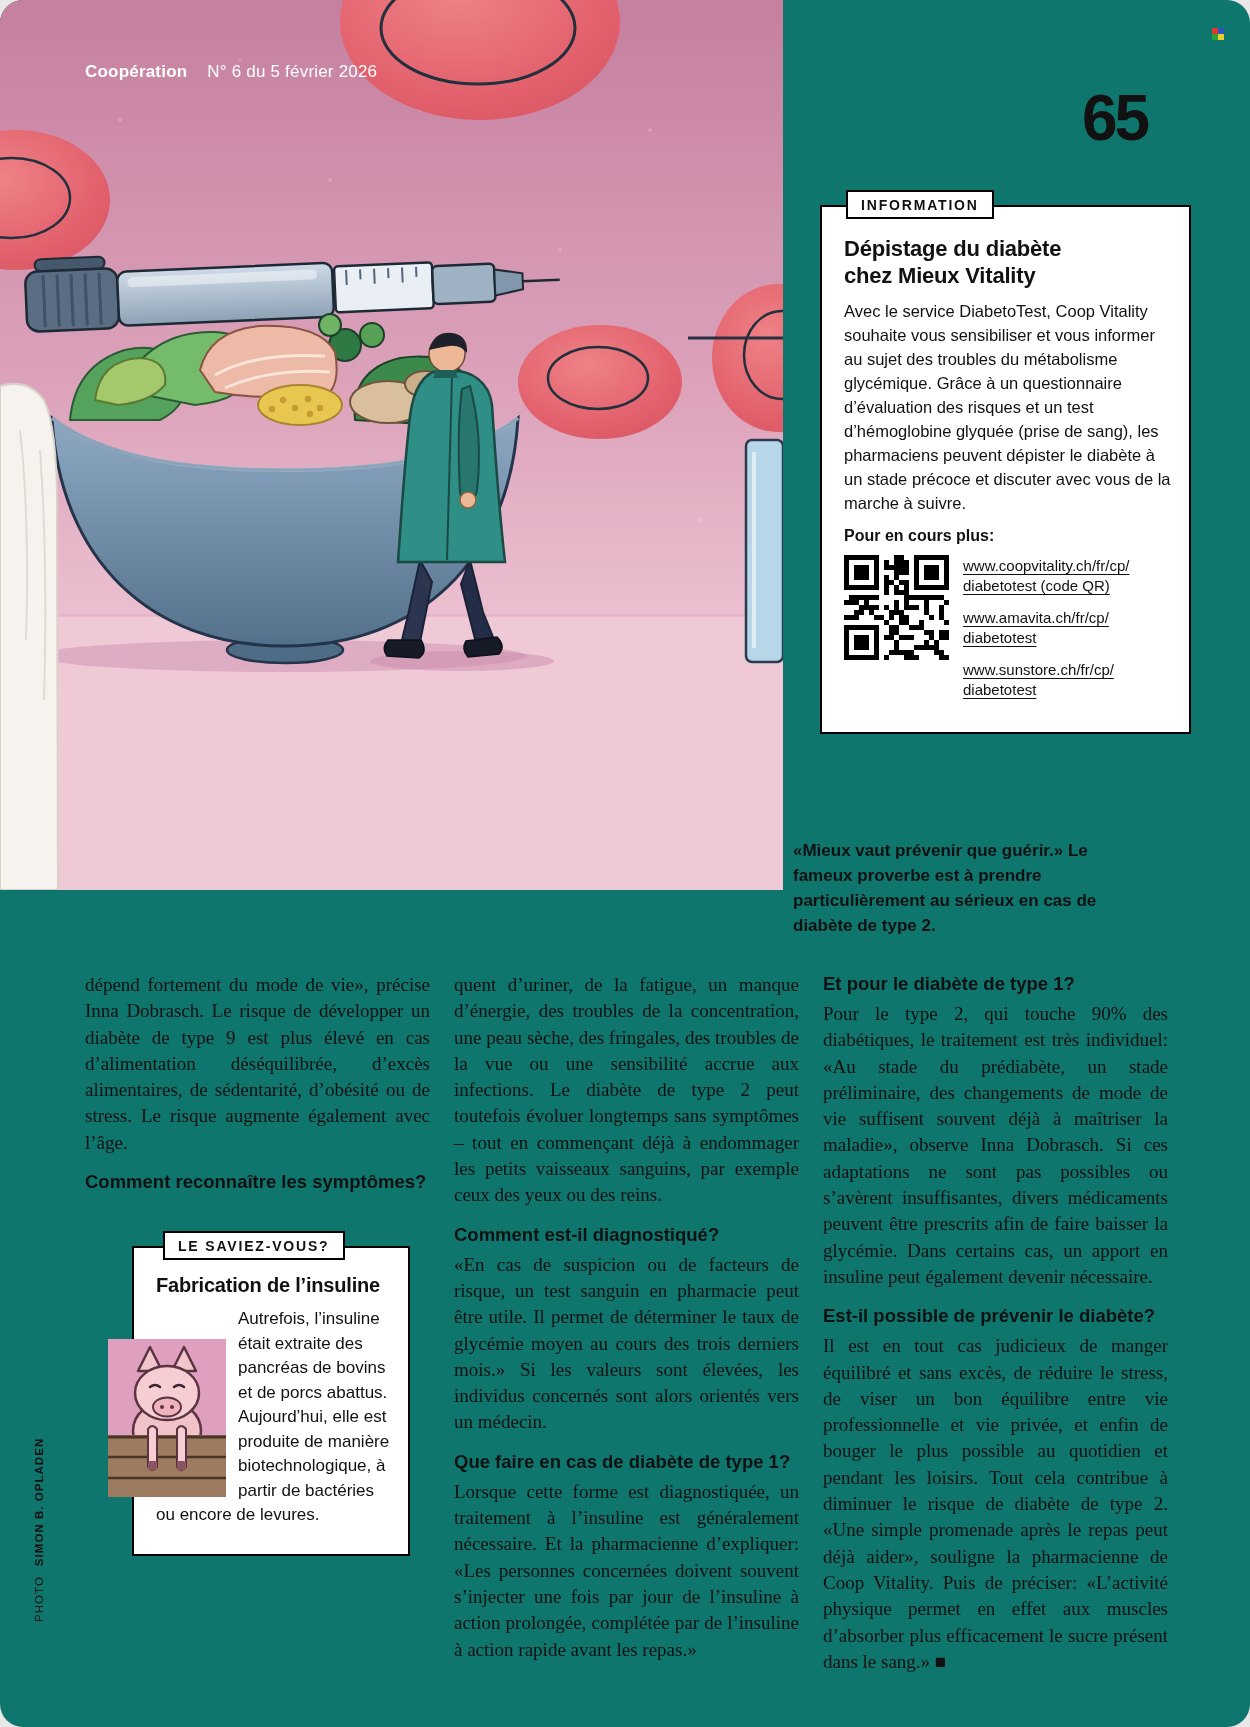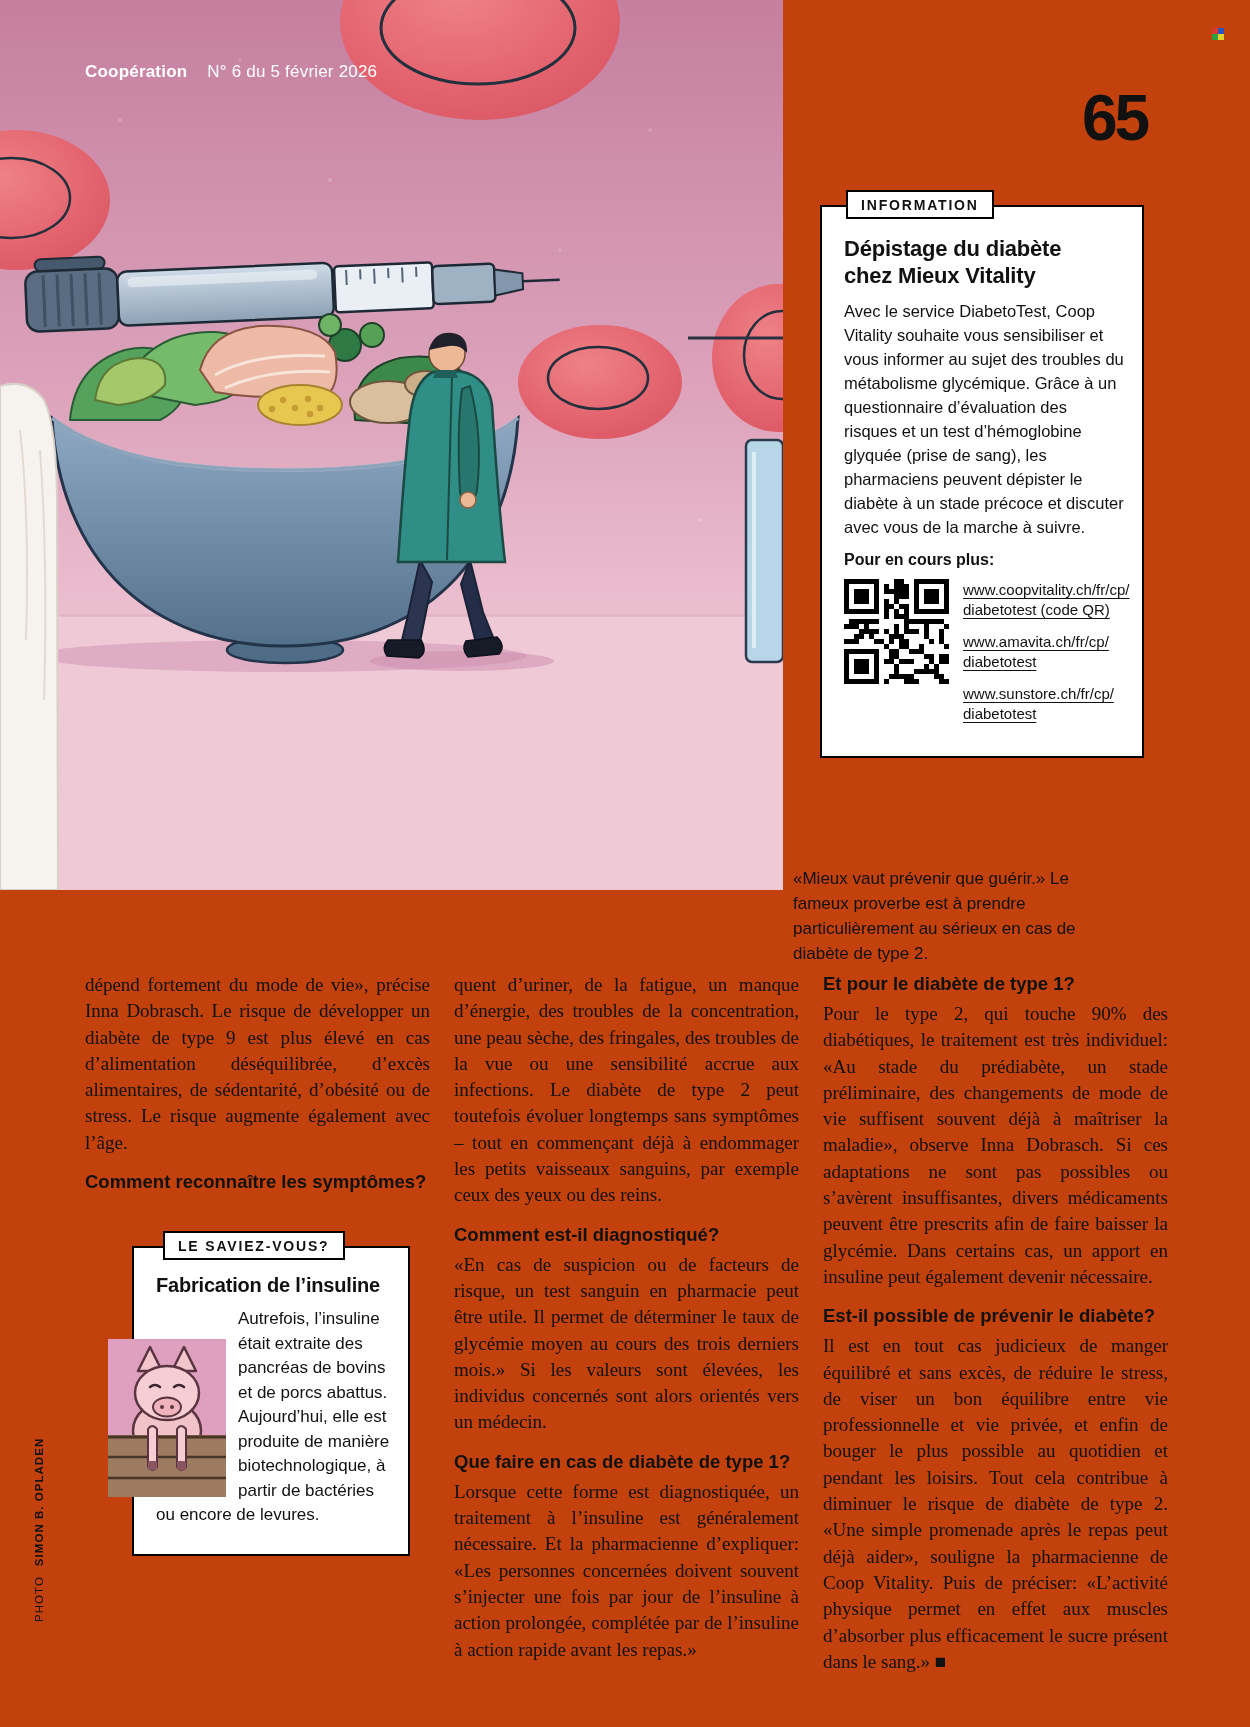--- a/index.html
+++ b/index.html
@@ -1,47 +1,47 @@
 <!DOCTYPE html>
 <html lang="fr"><head>
 <meta charset="utf-8">
 <style>
   html,body{margin:0;padding:0;background:#e8e8e8;}
-  .page{position:relative;width:1250px;height:1727px;background:#c2410c;overflow:hidden;
-        font-family:"Liberation Sans",sans-serif;color:#111;}
+  .page{position:relative;width:1250px;height:1727px;background:#0f766e;overflow:hidden;
+        font-family:"Liberation Sans",sans-serif;color:#111;border-radius:23px;}
 
   
   .illustration{position:absolute;left:0;top:0;width:783px;height:890px;overflow:hidden;}
   .masthead{position:absolute;left:85px;top:62px;color:#fff;font-size:17px;letter-spacing:.2px;}
   .masthead .mh-name{font-weight:bold;margin-right:20px;}
 
   
   .page-number{position:absolute;left:1082px;top:38px;font-size:64px;font-weight:900;
                letter-spacing:-3px;line-height:1;margin-top:48px;}
   .reg-mark{position:absolute;left:1212px;top:28px;width:12px;height:12px;display:grid;
             grid-template-columns:6px 6px;grid-template-rows:6px 6px;}
   .reg-mark i{display:block;}
 
   
-  .info-box{position:absolute;left:820px;top:205px;width:324px;border:2px solid #000;
+  .info-box{position:absolute;left:820px;top:205px;width:371px;border:2px solid #000;
             padding:26px 18px 20px 22px;box-sizing:border-box;background:#fff;}
   .kicker{position:absolute;top:-17px;left:24px;background:#fff;border:2px solid #000;
           padding:5px 13px 4px;font-size:14px;font-weight:bold;letter-spacing:.13em;}
   .info-box h2{font-size:22px;line-height:27px;margin:2px 0 10px;white-space:pre-line;letter-spacing:-.2px;}
   .info-box .ib-body{font-size:16.5px;line-height:24px;margin:0 0 12px;}
   .info-box .more{font-weight:bold;font-size:16px;margin:0 0 10px;}
   .qr-row{display:flex;gap:14px;align-items:flex-start;}
   .qr{width:105px;height:105px;flex:0 0 auto;}
   .links{list-style:none;margin:1px 0 0;padding:0;}
   .links li{margin:0 0 12px;}
   .links a{font-size:15px;line-height:20px;color:#111;text-decoration:underline;
            text-underline-offset:3px;white-space:pre-line;}
 
   
-  .caption{position:absolute;left:793px;top:866px;width:334px;font-size:17px;font-weight:normal;
+  .caption{position:absolute;left:793px;top:838px;width:334px;font-size:17px;font-weight:bold;
            line-height:25px;margin:0;}
 
   
   .columns{position:absolute;left:85px;top:972px;width:1083px;display:grid;
            grid-template-columns:345px 345px 345px;column-gap:24px;}
   .col p.serif{font-family:"Liberation Serif",serif;font-size:19px;line-height:26.3px;
                text-align:justify;hyphens:auto;margin:0;}
   .col h3{font-size:18.5px;line-height:24px;margin:14px 0 5px;}
 
   

